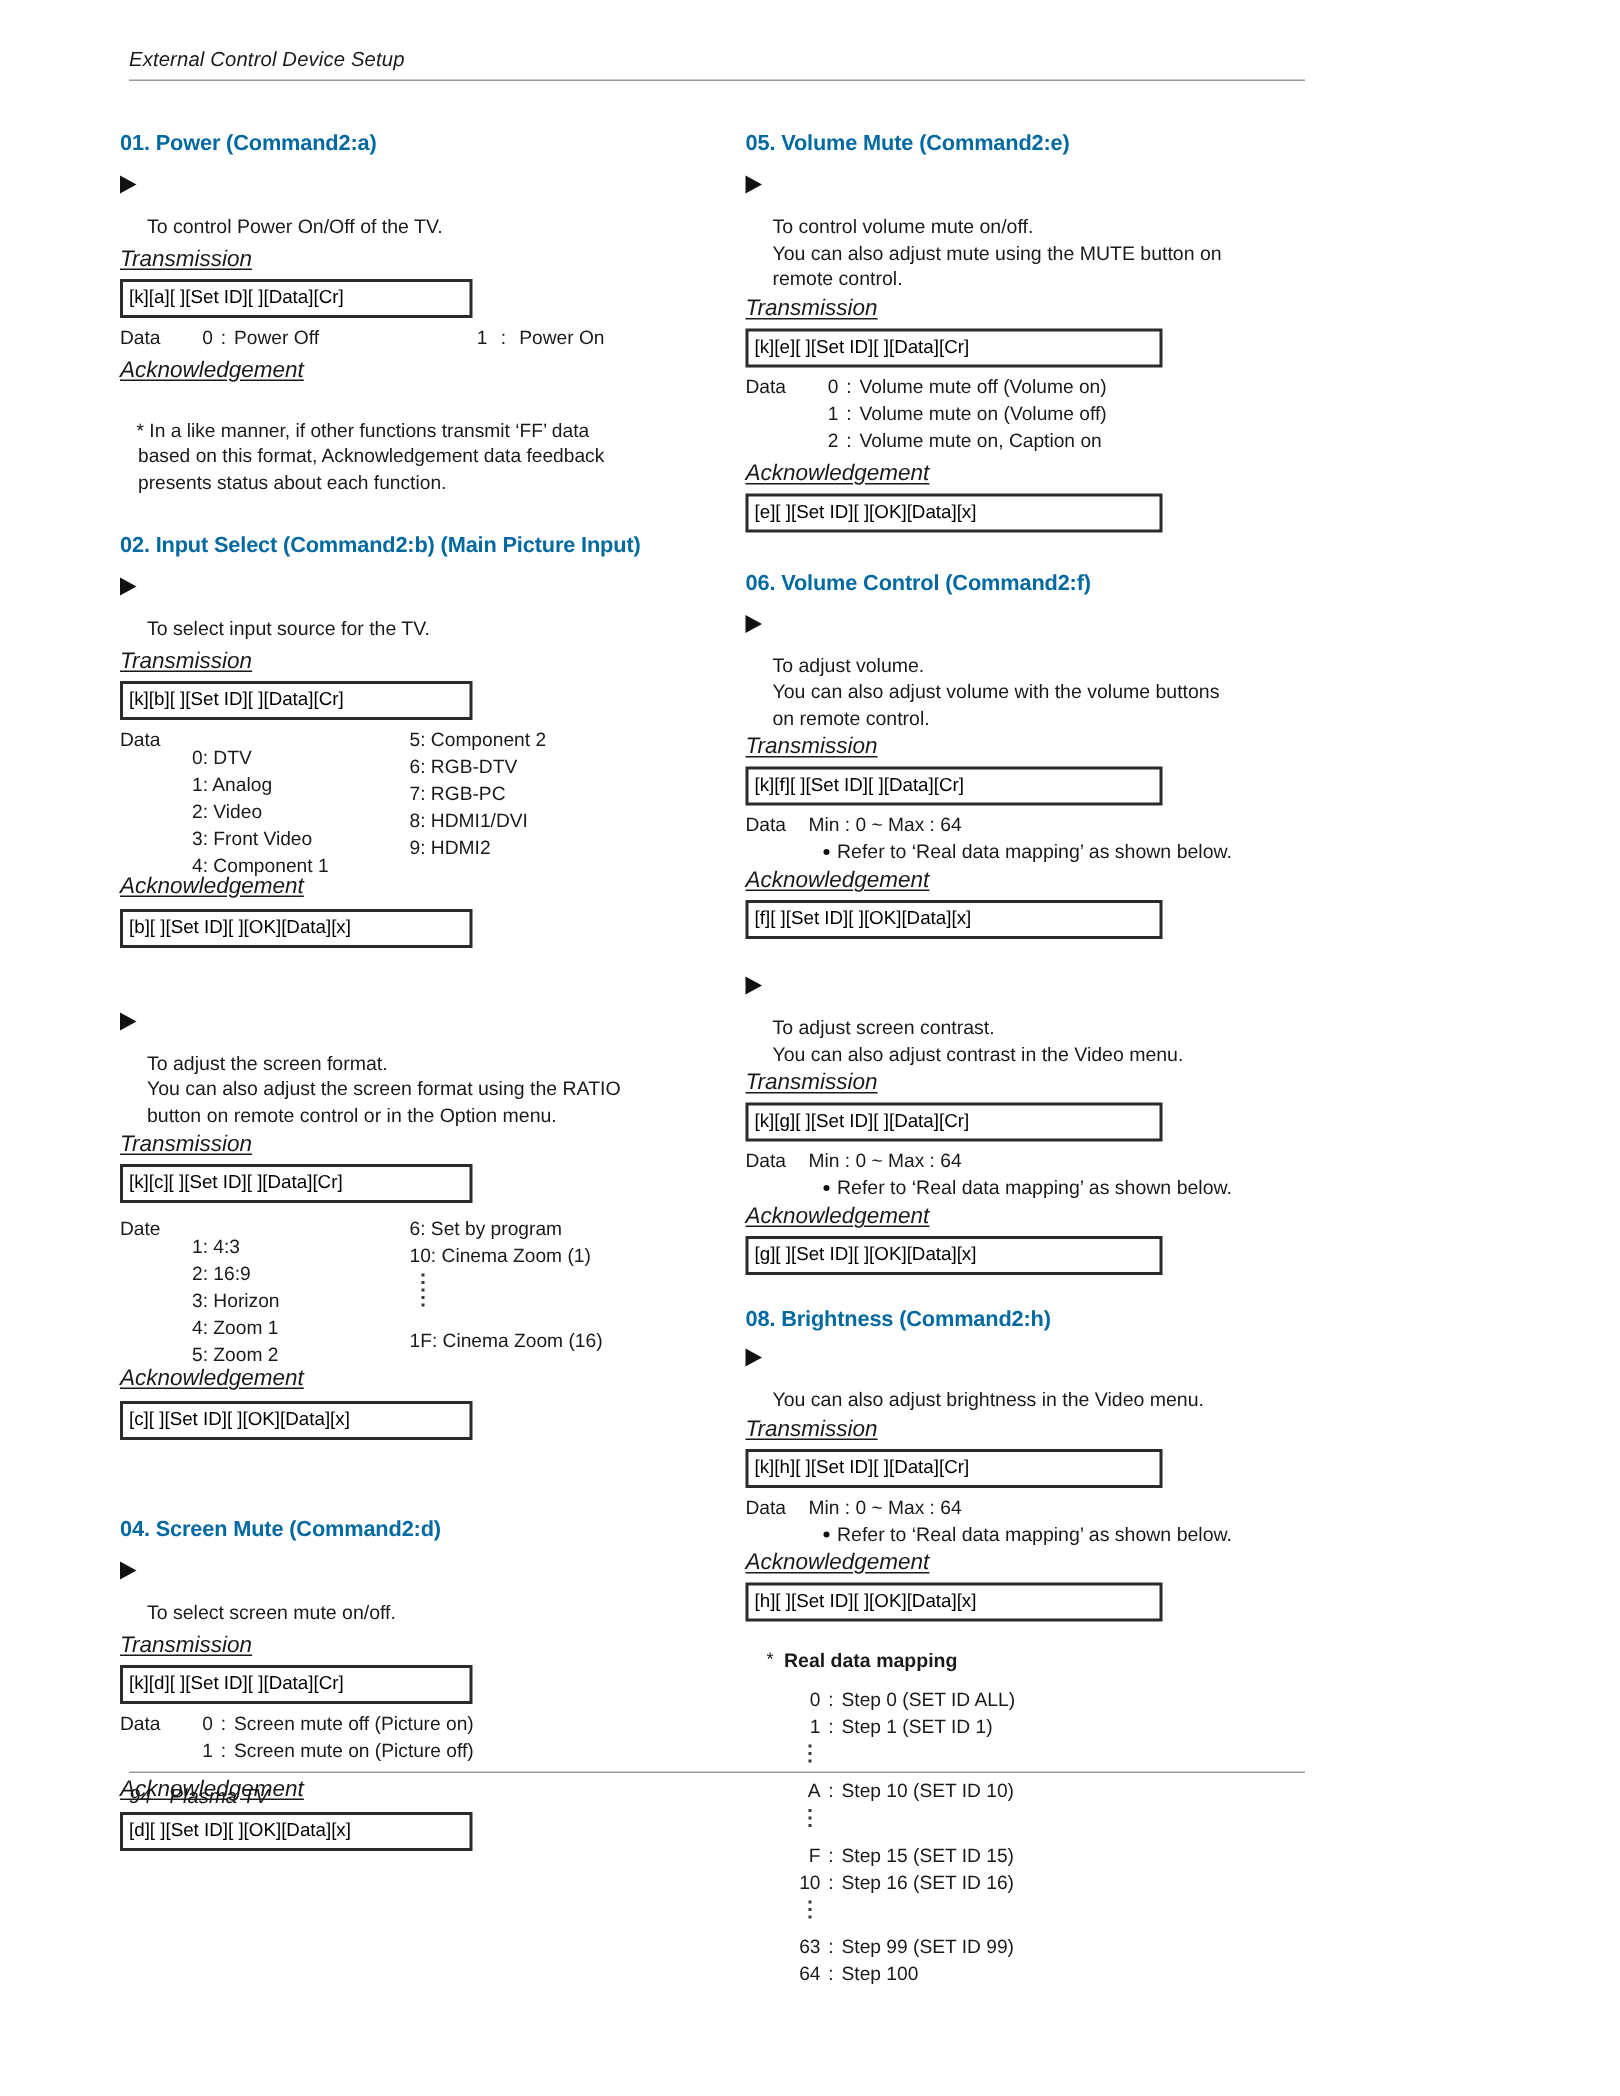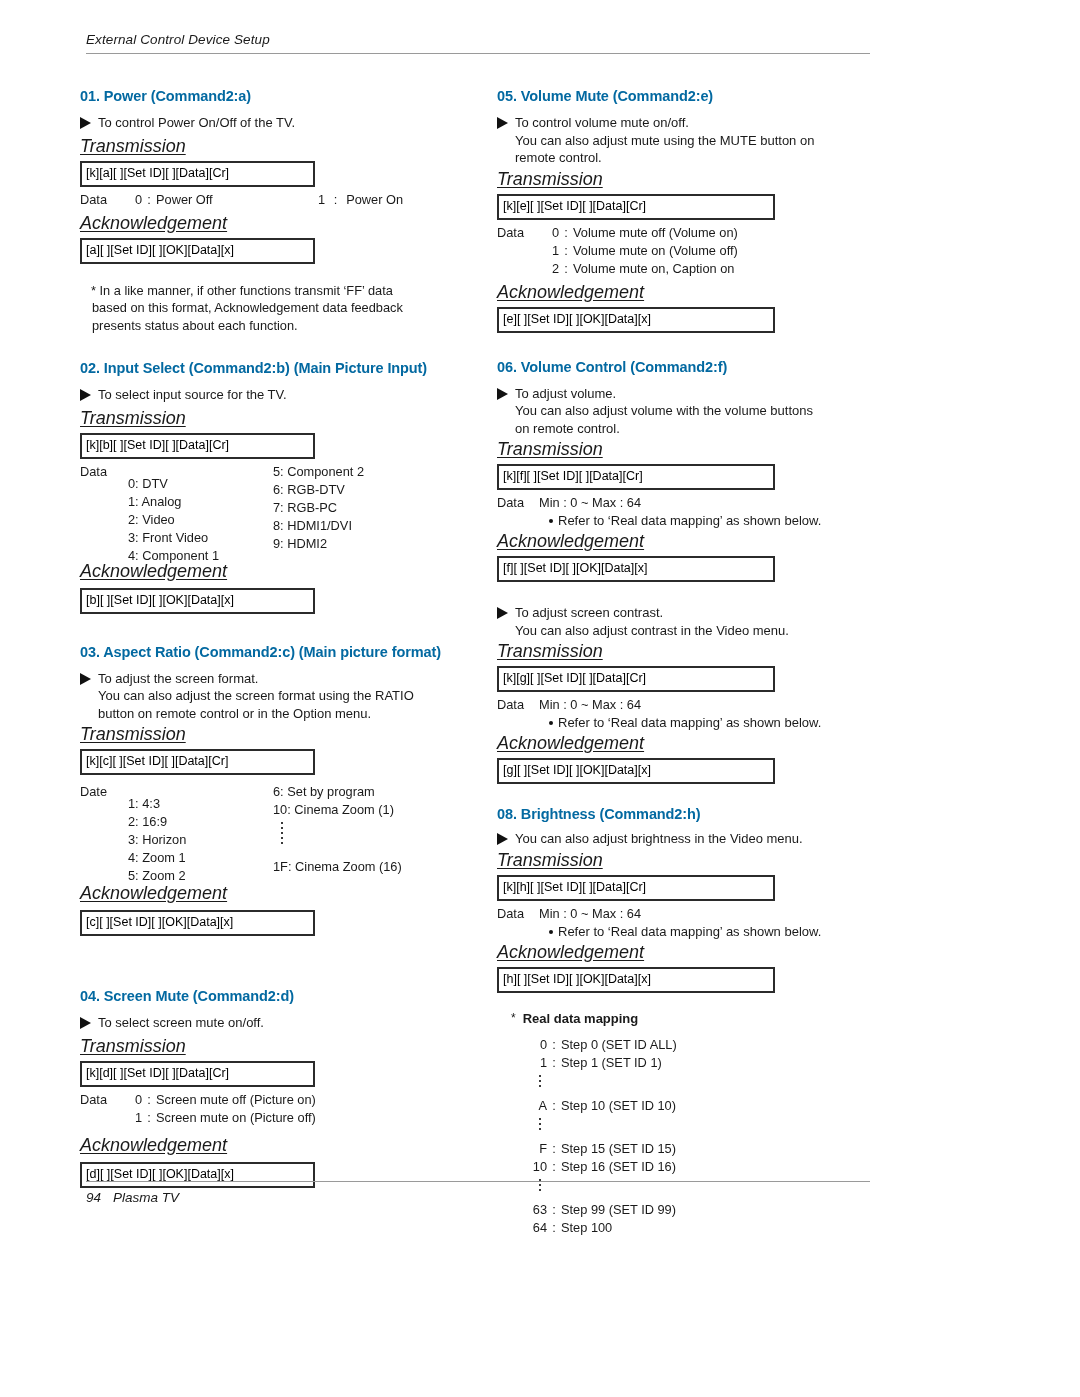--- a/index.html
+++ b/index.html
@@ -73,25 +73,25 @@
   }
   .tri {
     flex: 0 0 auto;
     width: 0; height: 0;
     border-top: 6.5px solid transparent;
     border-bottom: 6.5px solid transparent;
     border-left: 11px solid #111;
     margin-top: 3px;
     margin-right: 7px;
   }
-  .desc-lines { flex: 1 1 auto; }
+  .desc-lines { flex: 1 1 auto; margin-top: 28px; }
   .desc-lines div { white-space: nowrap; }
 
   .label-ul {
-    font-size: 18px;
+    font-size: 15px;
     font-style: italic;
     text-decoration: underline;
     text-underline-offset: 2px;
     display: inline-block;
     white-space: nowrap;
   }
 
   .codebox {
     border: 2px solid #2b2b2b;
     font-size: 12.5px;
@@ -290,21 +290,20 @@
           <span style="position:absolute;left:225px;top:0;">
             <span class="dnum">1</span>
             <span class="dsep">:</span>
             <span class="dval">Power On</span>
           </span>
         </div>
       </div>
       <div class="sp4"></div>
       <span class="label-ul">Acknowledgement</span>
       <div class="sp4"></div>
-      <div class="codebox w-left">[a][  ][Set ID][  ][OK][Data][x]</div>
       <div class="sp18"></div>
       <div class="note">
         <div class="hang">* In a like manner, if other functions transmit ‘FF’ data</div>
         <div style="padding-left:12px;">based on this format, Acknowledgement data feedback</div>
         <div style="padding-left:12px;">presents status about each function.</div>
       </div>
     </div>
 
     <div class="sp26"></div>
 
@@ -341,21 +340,20 @@
       </div>
       <div class="sp8"></div>
       <span class="label-ul">Acknowledgement</span>
       <div class="sp6"></div>
       <div class="codebox w-left">[b][  ][Set ID][  ][OK][Data][x]</div>
     </div>
 
     <div class="sp30"></div>
 
     <div class="sec">
-      <h2 class="sec-title">03. Aspect Ratio (Command2:c) (Main picture format)</h2>
       <div class="sp10"></div>
       <div class="desc">
         <span class="tri"></span>
         <div class="desc-lines">
           <div>To adjust the screen format.</div>
           <div>You can also adjust the screen format using the RATIO</div>
           <div>button on remote control or in the Option menu.</div>
         </div>
       </div>
       <div class="sp2" style="height:2px;"></div>

